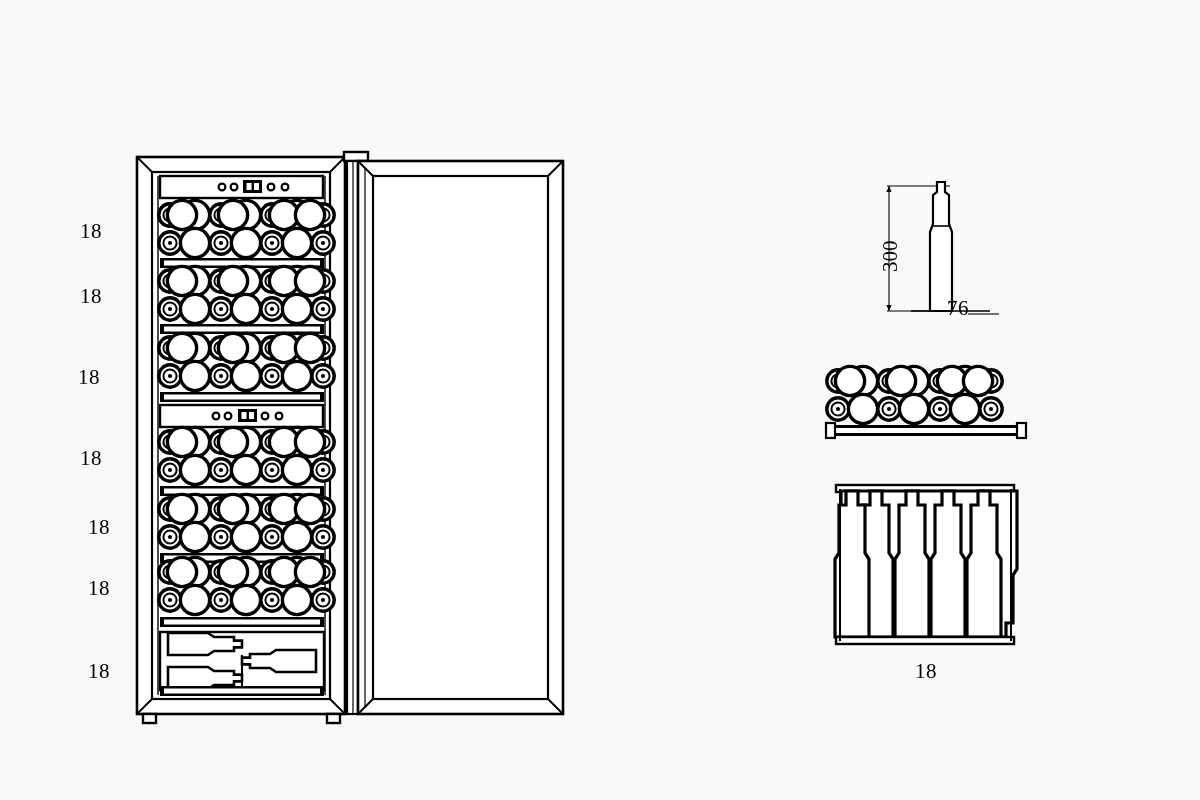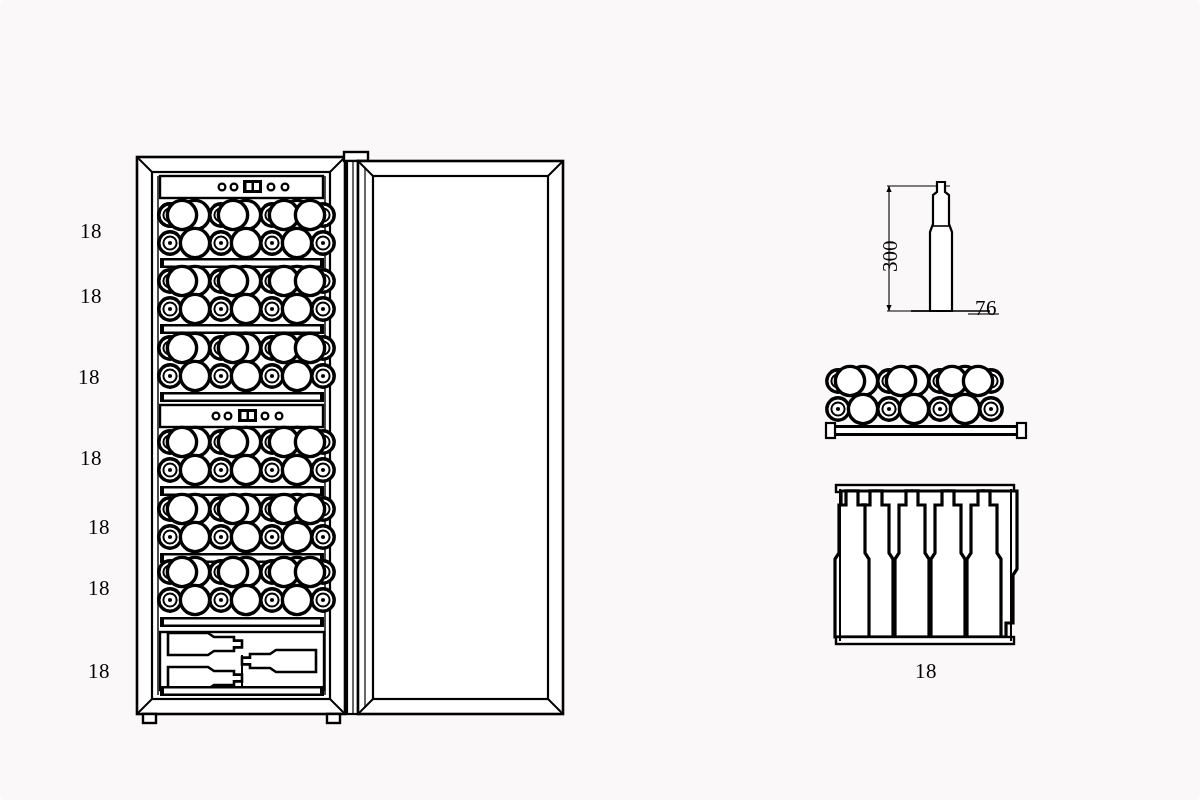--- a/index.html
+++ b/index.html
@@ -455,17 +455,17 @@
 
   <div class="dimlabel" style="left:80px; top:219px;">18</div>
   <div class="dimlabel" style="left:80px; top:284px;">18</div>
   <div class="dimlabel" style="left:78px; top:365px;">18</div>
   <div class="dimlabel" style="left:80px; top:446px;">18</div>
   <div class="dimlabel" style="left:88px; top:515px;">18</div>
   <div class="dimlabel" style="left:88px; top:576px;">18</div>
   <div class="dimlabel" style="left:88px; top:659px;">18</div>
 
   <div class="rot90" style="left:878px; top:272px;">300</div>
-  <div class="dimlabel" style="left:975px; top:296px;">76</div>
+  <div class="dimlabel" style="left:947px; top:296px;">76</div>
 
   <div class="dimlabel" style="left:915px; top:659px;">18</div>
 
 </div>
 
 </body></html>

